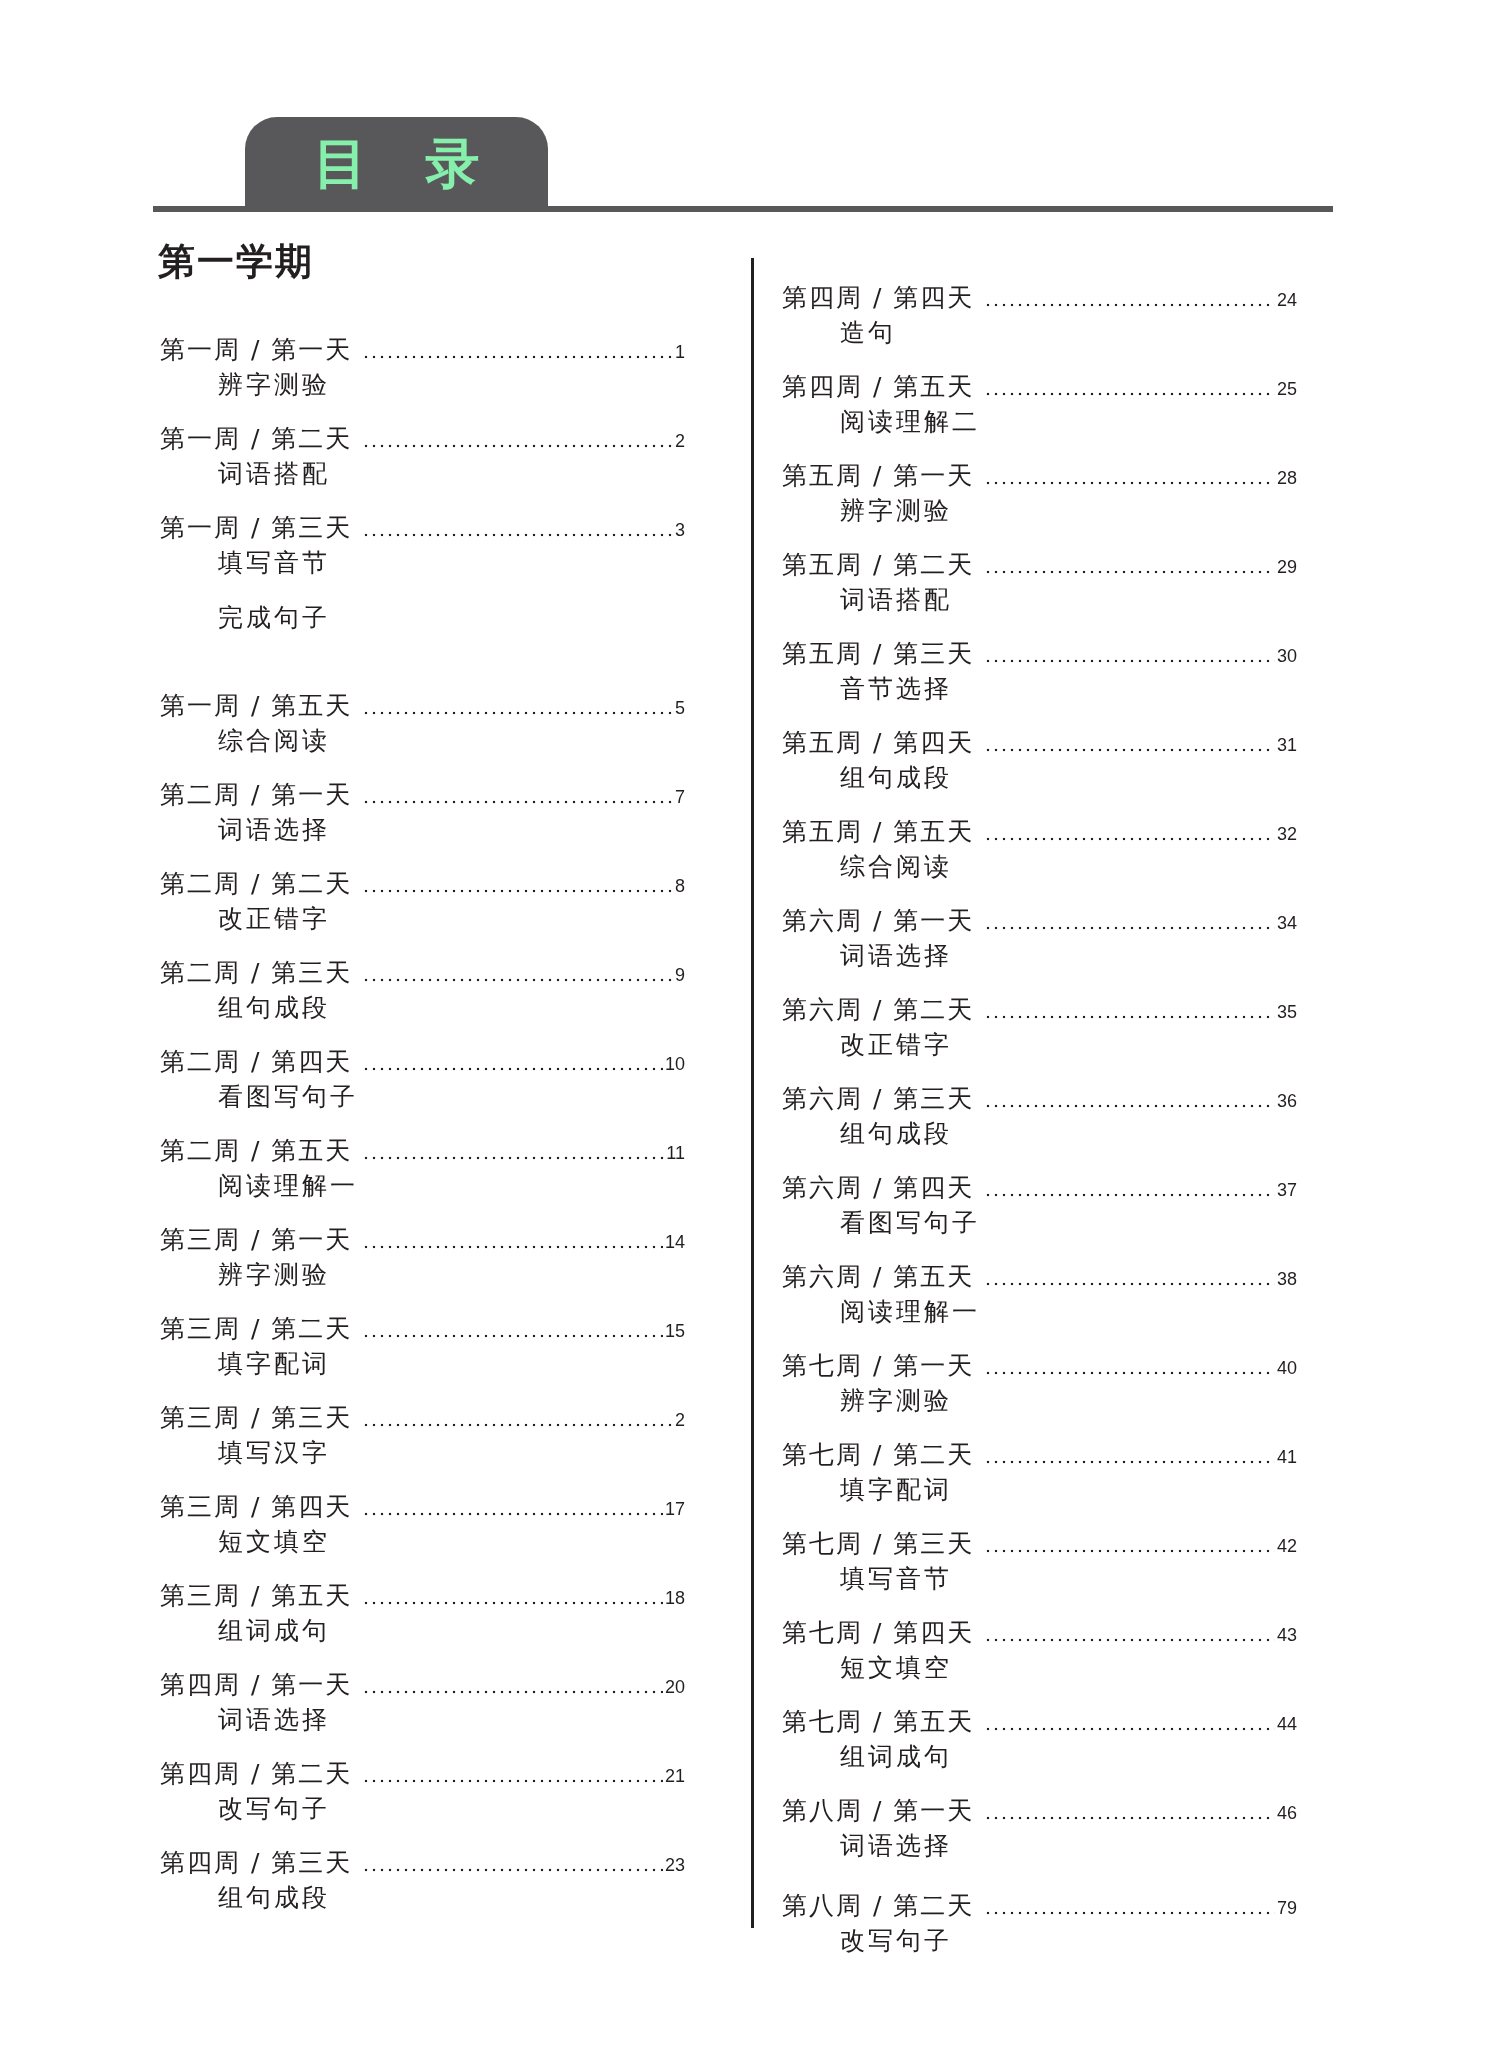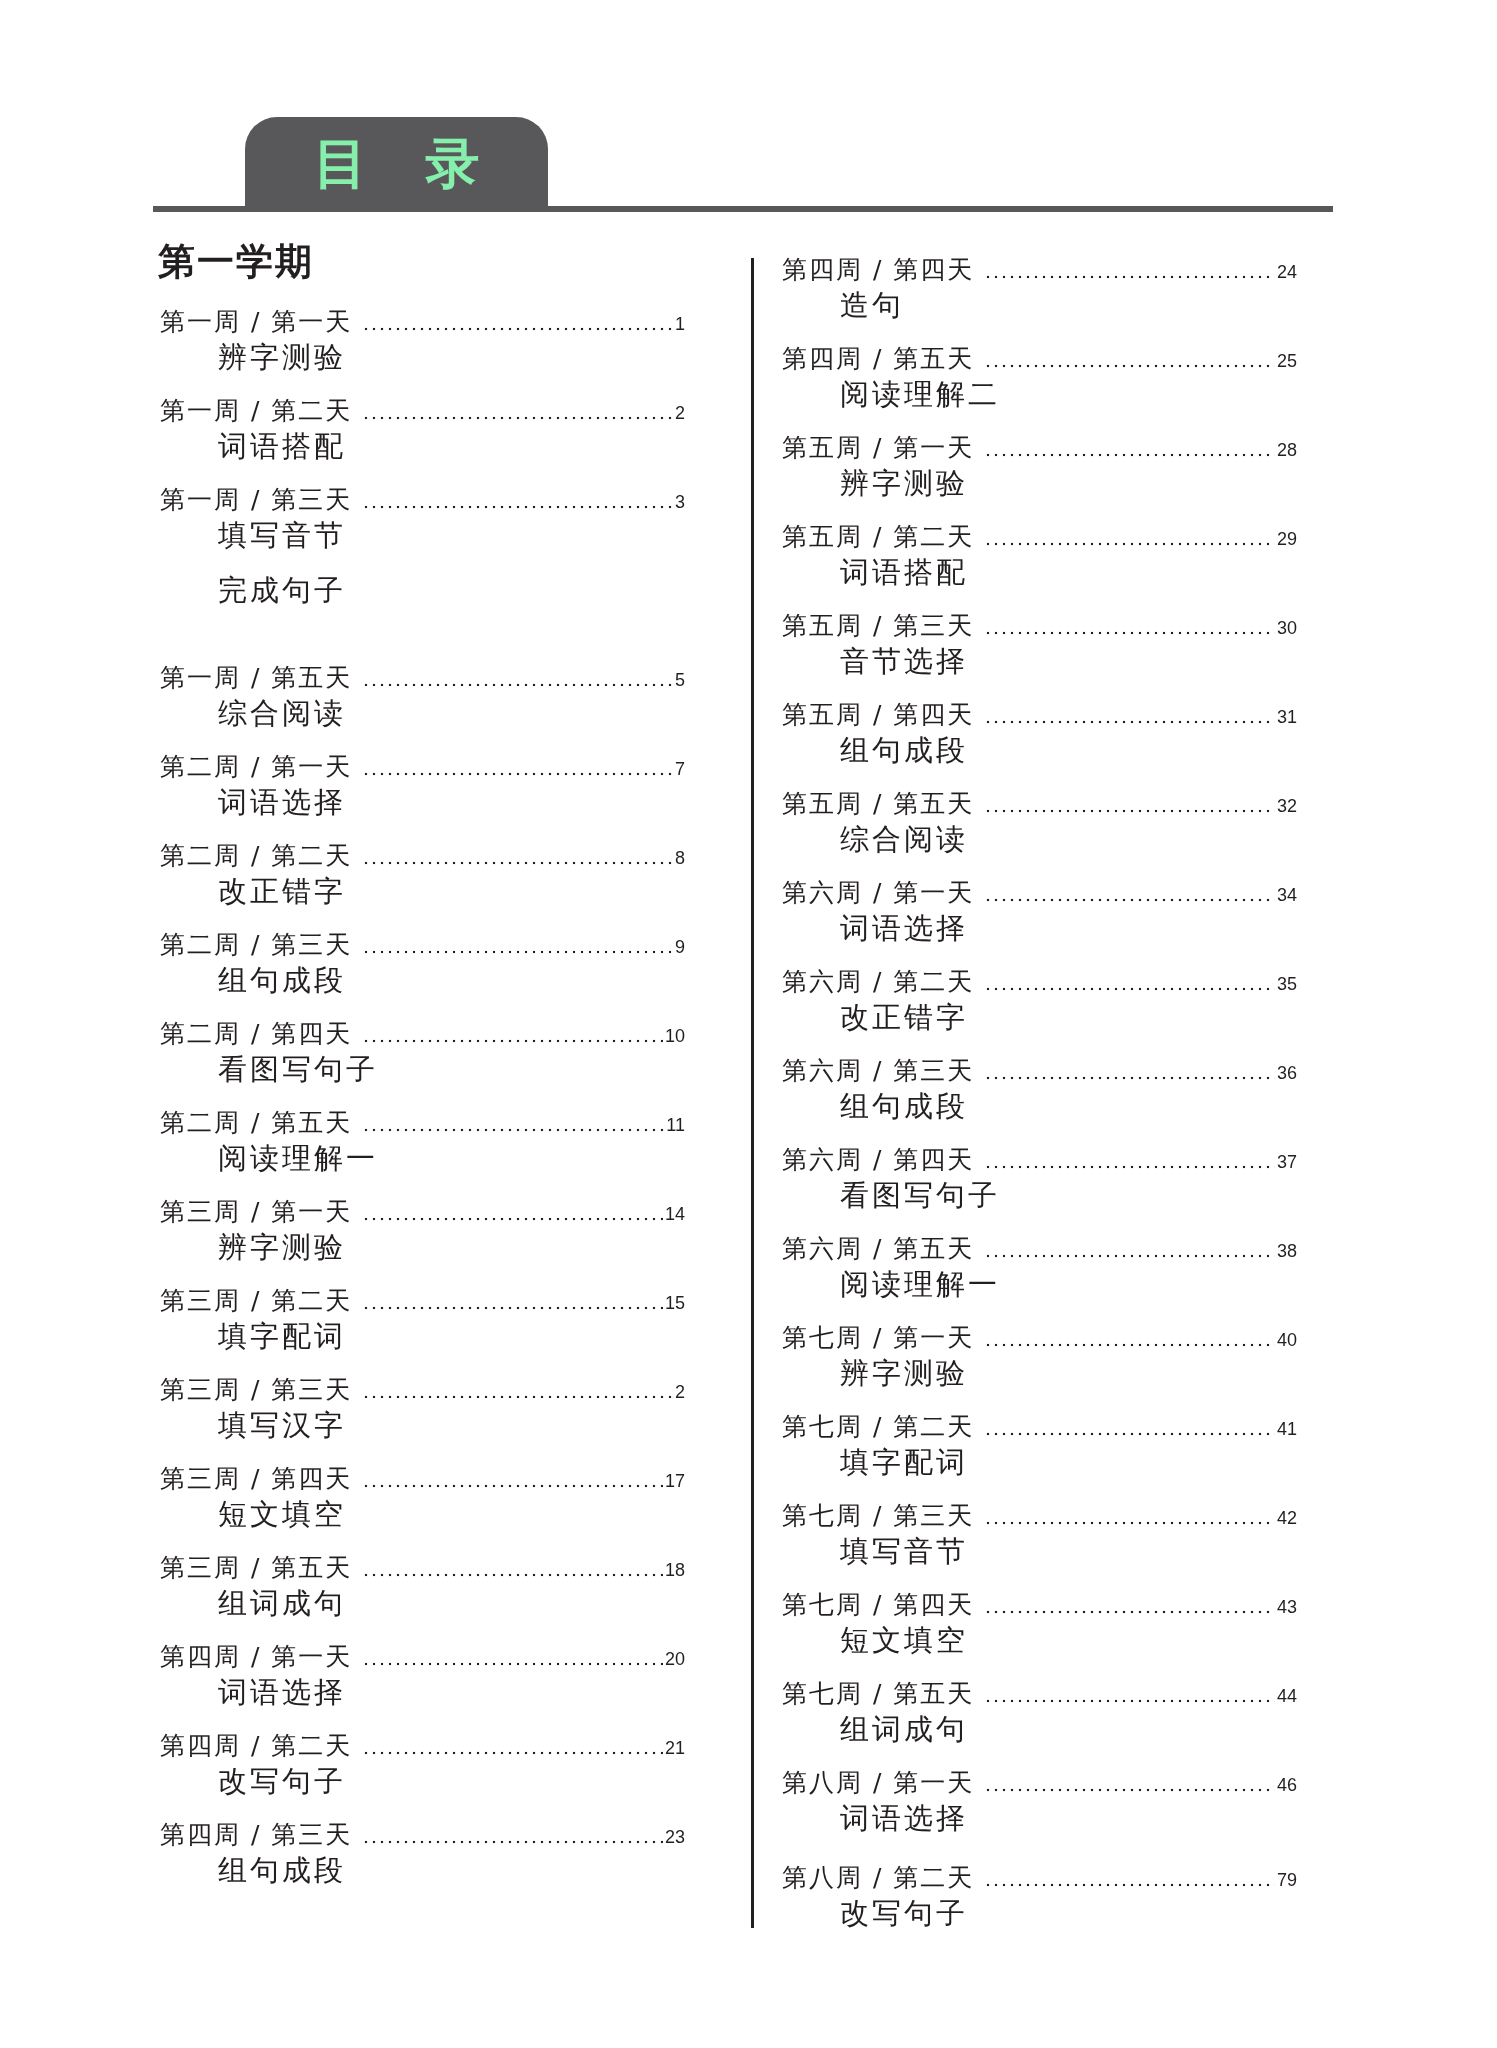--- a/index.html
+++ b/index.html
@@ -20,39 +20,39 @@
       background: #58585a;
     }
     .divider {
       position: absolute; left: 751px; top: 258px; width: 3px; height: 1670px;
       background: #231f20;
     }
     .section-title {
       position: absolute; left: 158px; top: 240px;
       font-size: 37px; font-weight: bold; letter-spacing: 2px; line-height: 44px;
     }
-    .col { position: absolute; }
+    .col { position: absolute; margin-top: 28px; }
     .col.left { left: 160px; top: 305px; width: 525px; }
     .col.right { left: 782px; top: 253px; width: 515px; }
     .entry { height: 89px; position: relative; }
     .entry.wide-gap { margin-top: 6px; }
     .entry-line {
       display: flex; align-items: baseline; height: 34px;
       font-size: 25px; line-height: 34px; white-space: nowrap;
     }
     .entry-heading { letter-spacing: 2px; flex: 0 0 auto; }
     .leader {
       flex: 1 1 auto; margin: 0 2px 0 10px; height: 4px;
       align-self: center; margin-top: 14px;
       background-image: radial-gradient(circle, #231f20 1.3px, transparent 1.6px);
       background-size: 8px 4px; background-repeat: repeat-x; background-position: left center;
     }
     .page-num { flex: 0 0 auto; font-family: "Liberation Sans", sans-serif; font-size: 18px; }
     .entry-sub {
-      padding-left: 58px; font-size: 29px; line-height: 36px; letter-spacing: 3px;
+      padding-left: 58px; font-size: 25px; line-height: 36px; letter-spacing: 3px;
     }
   </style>
 </head>
 <body>
 
 <div class="tab">
   <span>目录</span>
 </div>
 <div class="rule"></div>
 <div class="divider"></div>

